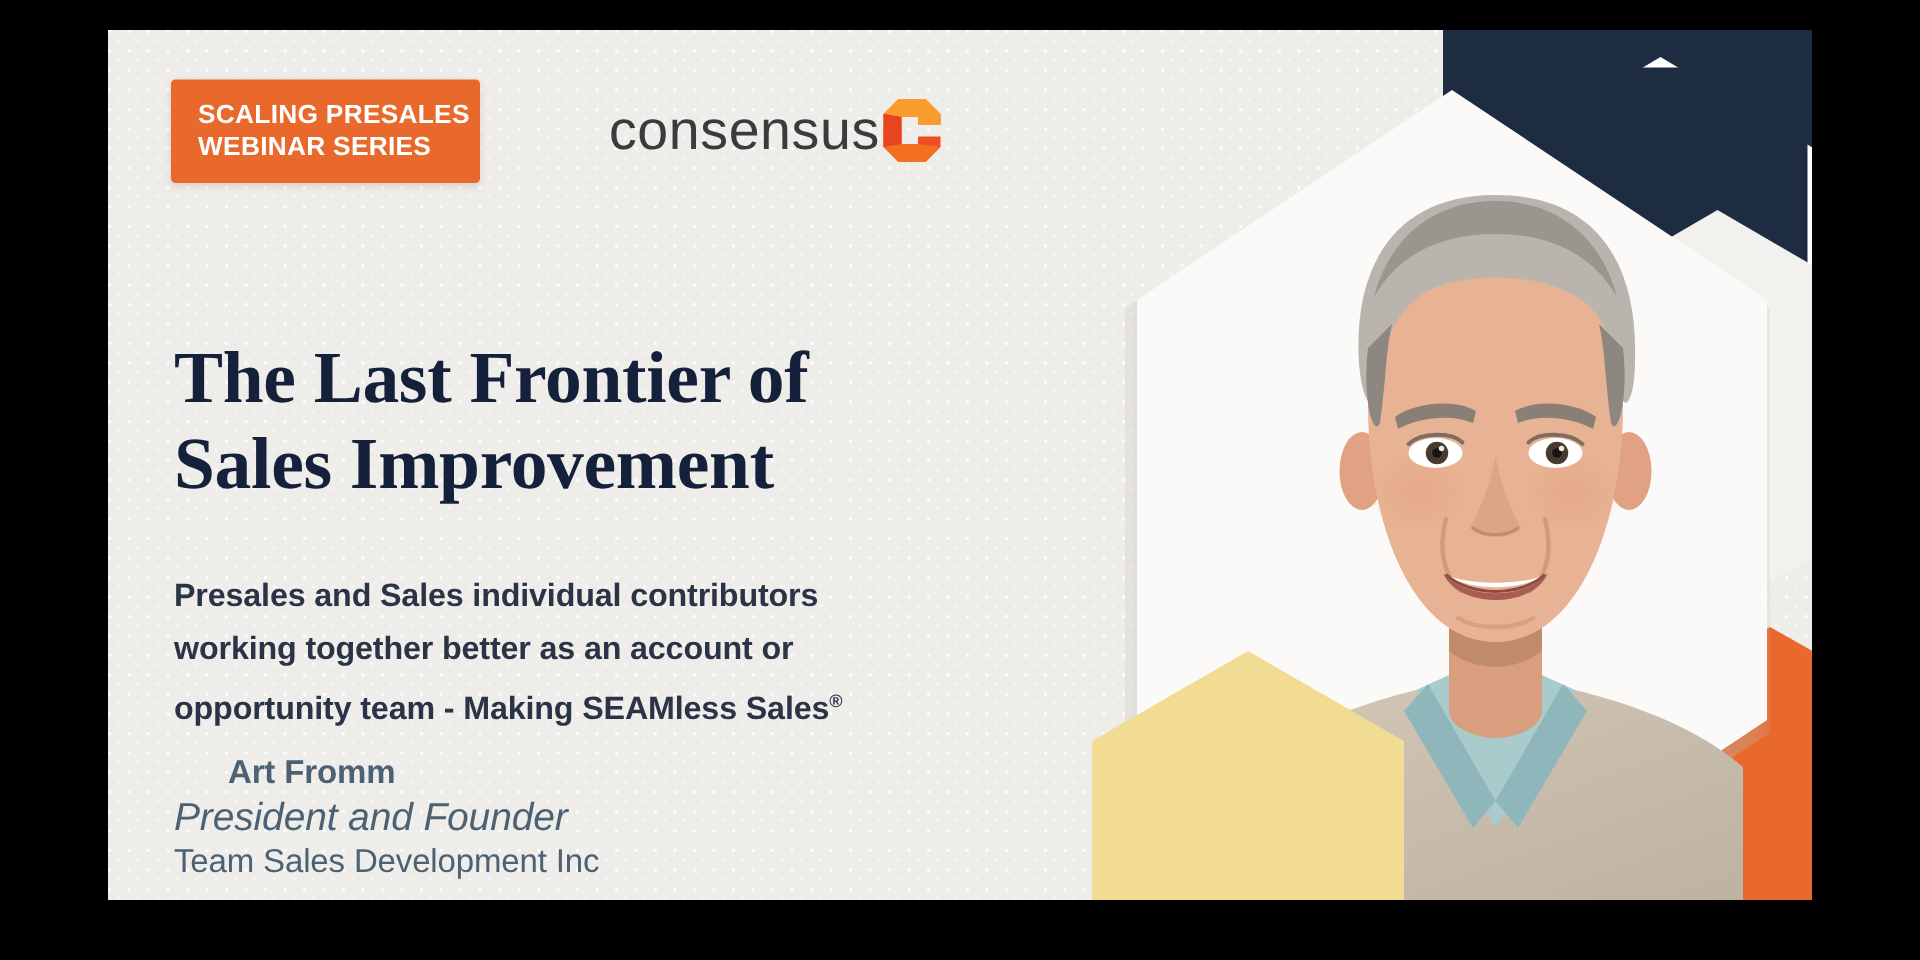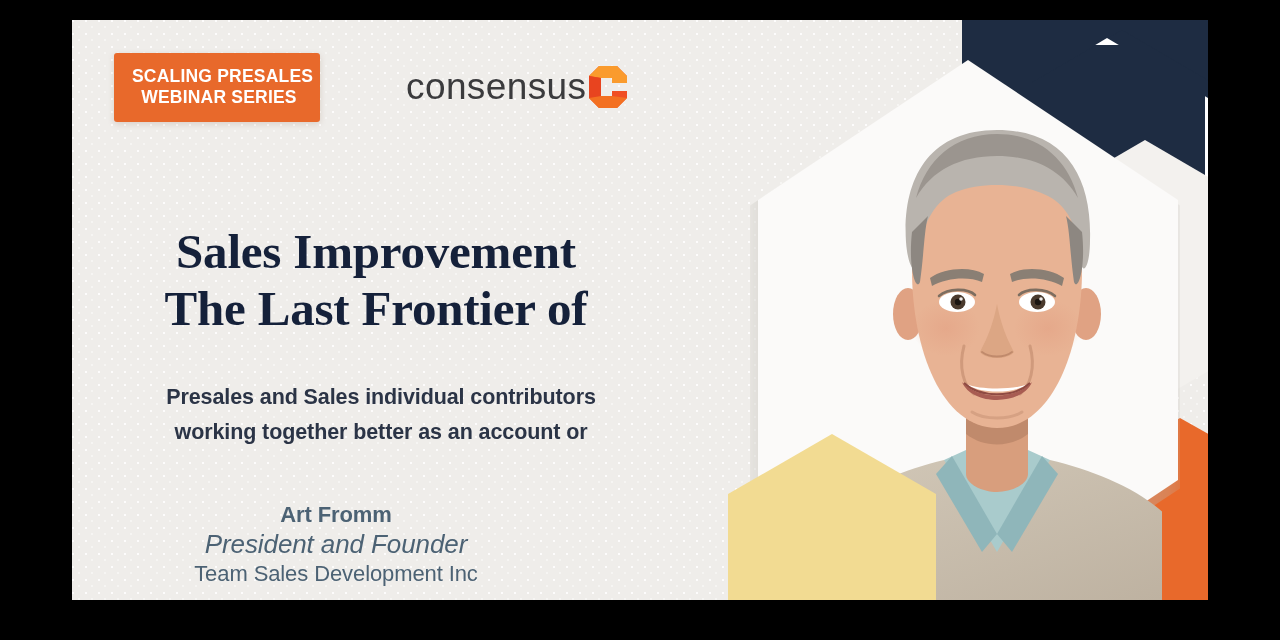--- a/index.html
+++ b/index.html
@@ -75,21 +75,21 @@
     -webkit-clip-path:polygon(50% 0%,100% 25%,100% 75%,50% 100%,0% 75%,0% 25%);
     clip-path:polygon(50% 0%,100% 25%,100% 75%,50% 100%,0% 75%,0% 25%);
     z-index:2;
   }
 
   
   #portrait{position:absolute;left:200px;top:62px;width:330px;height:518px;z-index:5;}
   #portrait svg{display:block;width:100%;height:100%;}
 
   
-  #content{position:absolute;left:42px;top:0;width:560px;height:464px;z-index:4;text-align:center;}
+  #content{position:absolute;left:42px;top:0;width:560px;height:464px;z-index:4;}
 
   #badge{
     position:absolute;left:0px;top:33px;width:206px;padding:13px 14px 14px 18px;
     background:#e8692b;border-radius:3px;box-sizing:border-box;
     box-shadow:0 2px 6px rgba(120,80,50,.18);
   }
   #badge div{
     color:#ffffff;font-weight:bold;font-size:17.5px;line-height:21px;
     letter-spacing:.2px;white-space:nowrap;
   }
@@ -108,21 +108,21 @@
   }
 
   #subtitle{
     position:absolute;left:2px;top:360px;width:530px;
     font-size:21.5px;line-height:35px;color:#2b3446;font-weight:600;
     letter-spacing:-.1px;
   }
   #subtitle .reg{font-size:12px;vertical-align:super;}
 
   #speaker{position:absolute;left:2px;top:480px;width:440px;}
-  #sp-name{font-size:22px;font-weight:bold;color:#4c6274;line-height:29px;letter-spacing:-.1px;}
+  #sp-name{font-size:22px;font-weight:bold;color:#4c6274;line-height:29px;letter-spacing:-.1px;margin-left:36px;}
   #sp-role{font-size:26px;font-style:italic;color:#4c6274;line-height:30px;letter-spacing:-.1px;}
   #sp-org{font-size:22px;color:#4c6274;line-height:30px;letter-spacing:-.1px;}
 </style>
 </head>
 <body>
 
 <div id="stage">
 
   <div id="card">
 
@@ -225,27 +225,28 @@
           <svg viewBox="0 0 44 46" xmlns="http://www.w3.org/2000/svg">
             <path d="M30 2 L12 2 L2 12 L2 34 L12 44 L30 44 L40 34 L40 27 L25 27 L25 32 L14 32 L14 14 L25 14 L25 19 L40 19 L40 12 Z" fill="#f04e23"></path>
             <path d="M40 12 L30 2 L12 2 L2 12 L14 14 L25 14 L25 19 L40 19 Z" fill="#fa9b2d"></path>
             <path d="M2 34 L12 44 L30 44 L40 34 L25 32 L14 32 L14 24 L2 22 Z" fill="#f37021"></path>
             <path d="M2 12 L14 14 L14 32 L2 34 Z" fill="#e8441f"></path>
           </svg>
         </span>
       </div>
 
       <div id="headline">
+        <div>The Last Frontier of</div>
         <div>Sales Improvement</div>
-        <div>The Last Frontier of</div>
       </div>
 
       <div id="subtitle">
         <div>Presales and Sales individual contributors</div>
         <div>working together better as an account or</div>
+        <div><span>opportunity team - Making SEAMless Sales</span><span class="reg">®</span></div>
       </div>
 
       <div id="speaker">
         <div id="sp-name">Art Fromm</div>
         <div id="sp-role">President and Founder</div>
         <div id="sp-org">Team Sales Development Inc</div>
       </div>
 
     </div>
   </div>

